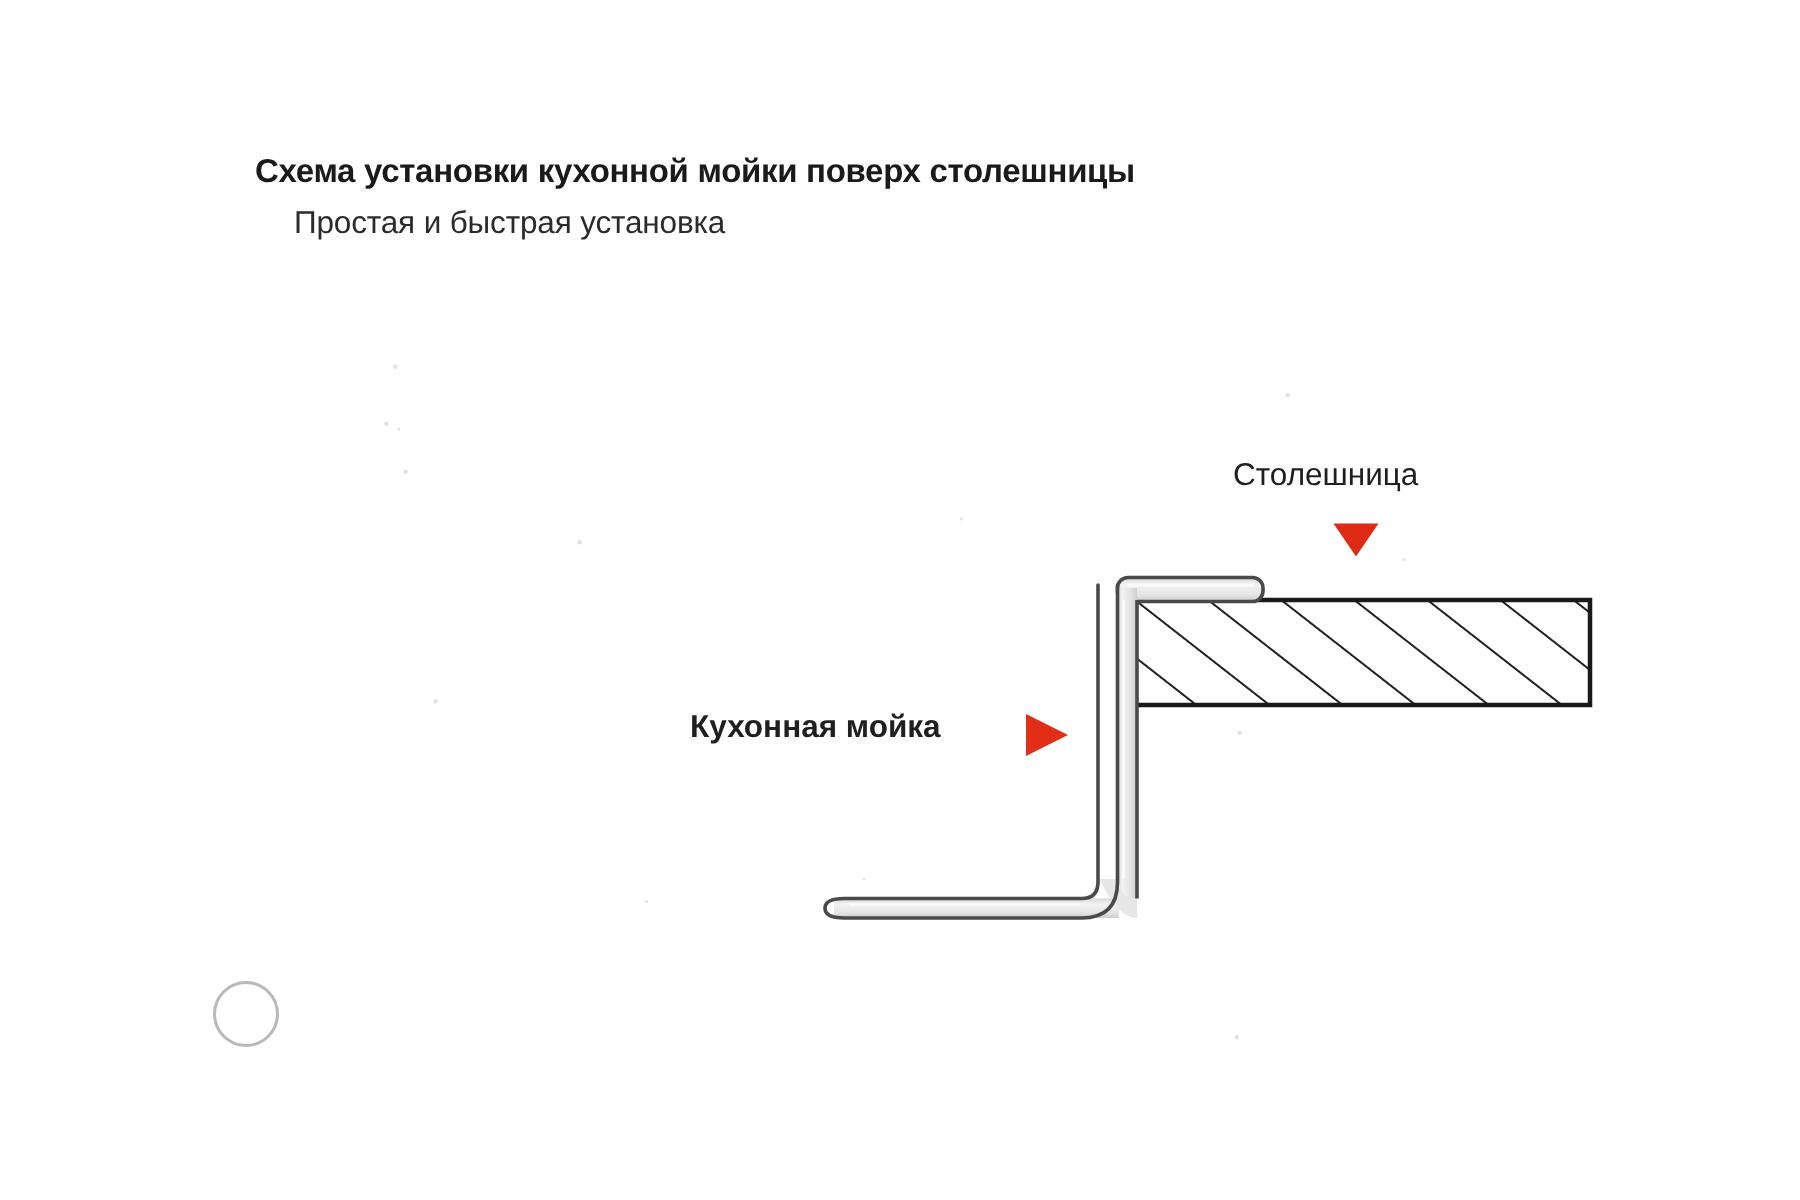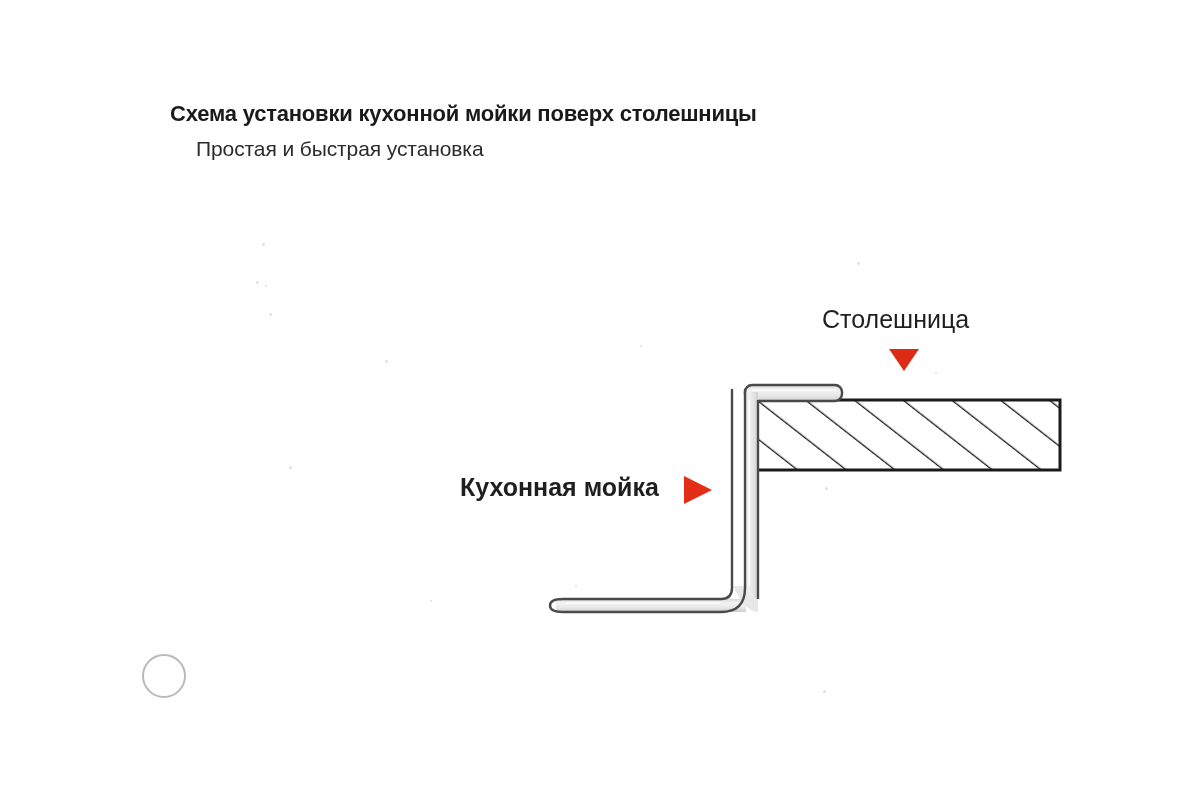--- a/index.html
+++ b/index.html
@@ -34,21 +34,21 @@
     font-size: 21px;
     font-weight: normal;
     color: #2b2b2b;
     letter-spacing: -0.1px;
     white-space: nowrap;
   }
 
   
   .callout-label {
     position: absolute;
-    font-size: 25px;
+    font-size: 21px;
     color: #1f1f1f;
     white-space: nowrap;
   }
   #label-countertop { left: 822px; top: 305px; }
   #label-sink       { left: 460px; top: 473px; font-weight: bold; }
 
   
   .pointer {
     position: absolute;
     width: 0;

